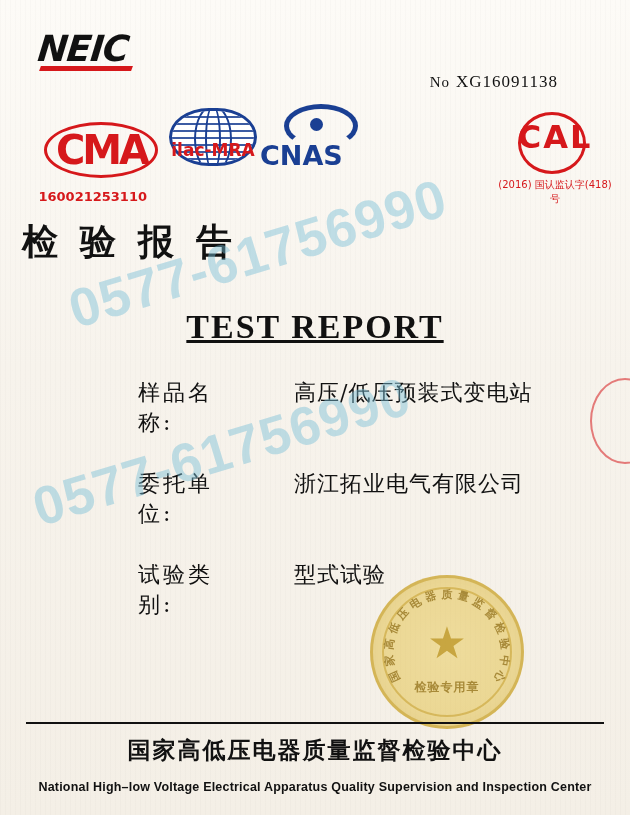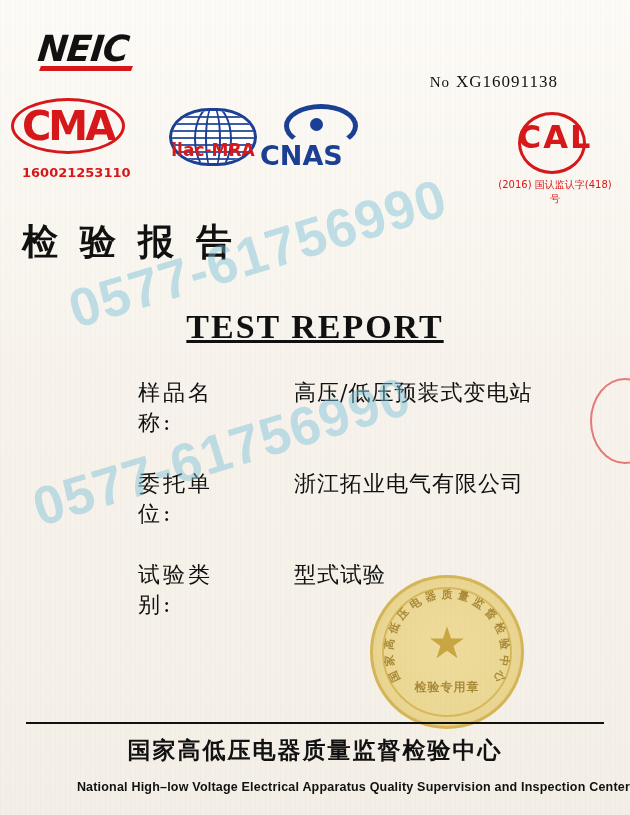--- a/index.html
+++ b/index.html
@@ -45,21 +45,21 @@
     font-size:17px;letter-spacing:1px;color:#111;
   }
   .report-no .no-label{font-size:15px;margin-right:6px;margin-top:40px;}
   .report-no .no-val{border-bottom:1px solid transparent;}
 
   
   .marks{
     position:absolute;left:0;top:100px;width:630px;height:92px;
   }
   .cma{
-    position:absolute;left:22px;top:0;width:125px;text-align:left;
+    position:absolute;left:22px;top:24px;width:125px;text-align:right;
   }
   .cma-mark{
     font-family:"DejaVu Sans",sans-serif;
     font-weight:bold;font-size:40px;color:#d6181b;
     letter-spacing:-3px;line-height:52px;
     position:relative;display:inline-block;
   }
   .cma-ring{
     position:absolute;left:50%;top:50%;width:108px;height:50px;
     transform:translate(-50%,-50%);
@@ -225,21 +225,21 @@
   
   .footer-rule{
     position:absolute;left:26px;right:26px;top:722px;height:2px;background:#111;
   }
   .footer-cn{
     position:absolute;left:0;right:0;top:735px;text-align:center;
     font-family:"DejaVu Serif",serif;font-weight:bold;
     font-size:23px;letter-spacing:2px;color:#111;
   }
   .footer-en{
-    position:absolute;left:0;right:0;top:780px;text-align:right;
+    position:absolute;left:0;right:0;top:780px;text-align:center;
     font-family:"Liberation Sans",sans-serif;font-weight:bold;
     font-size:12.5px;color:#111;letter-spacing:.2px;
   }
 </style>
 </head>
 <body>
 
 <div class="page">
   <div class="paper-noise"></div>
 

